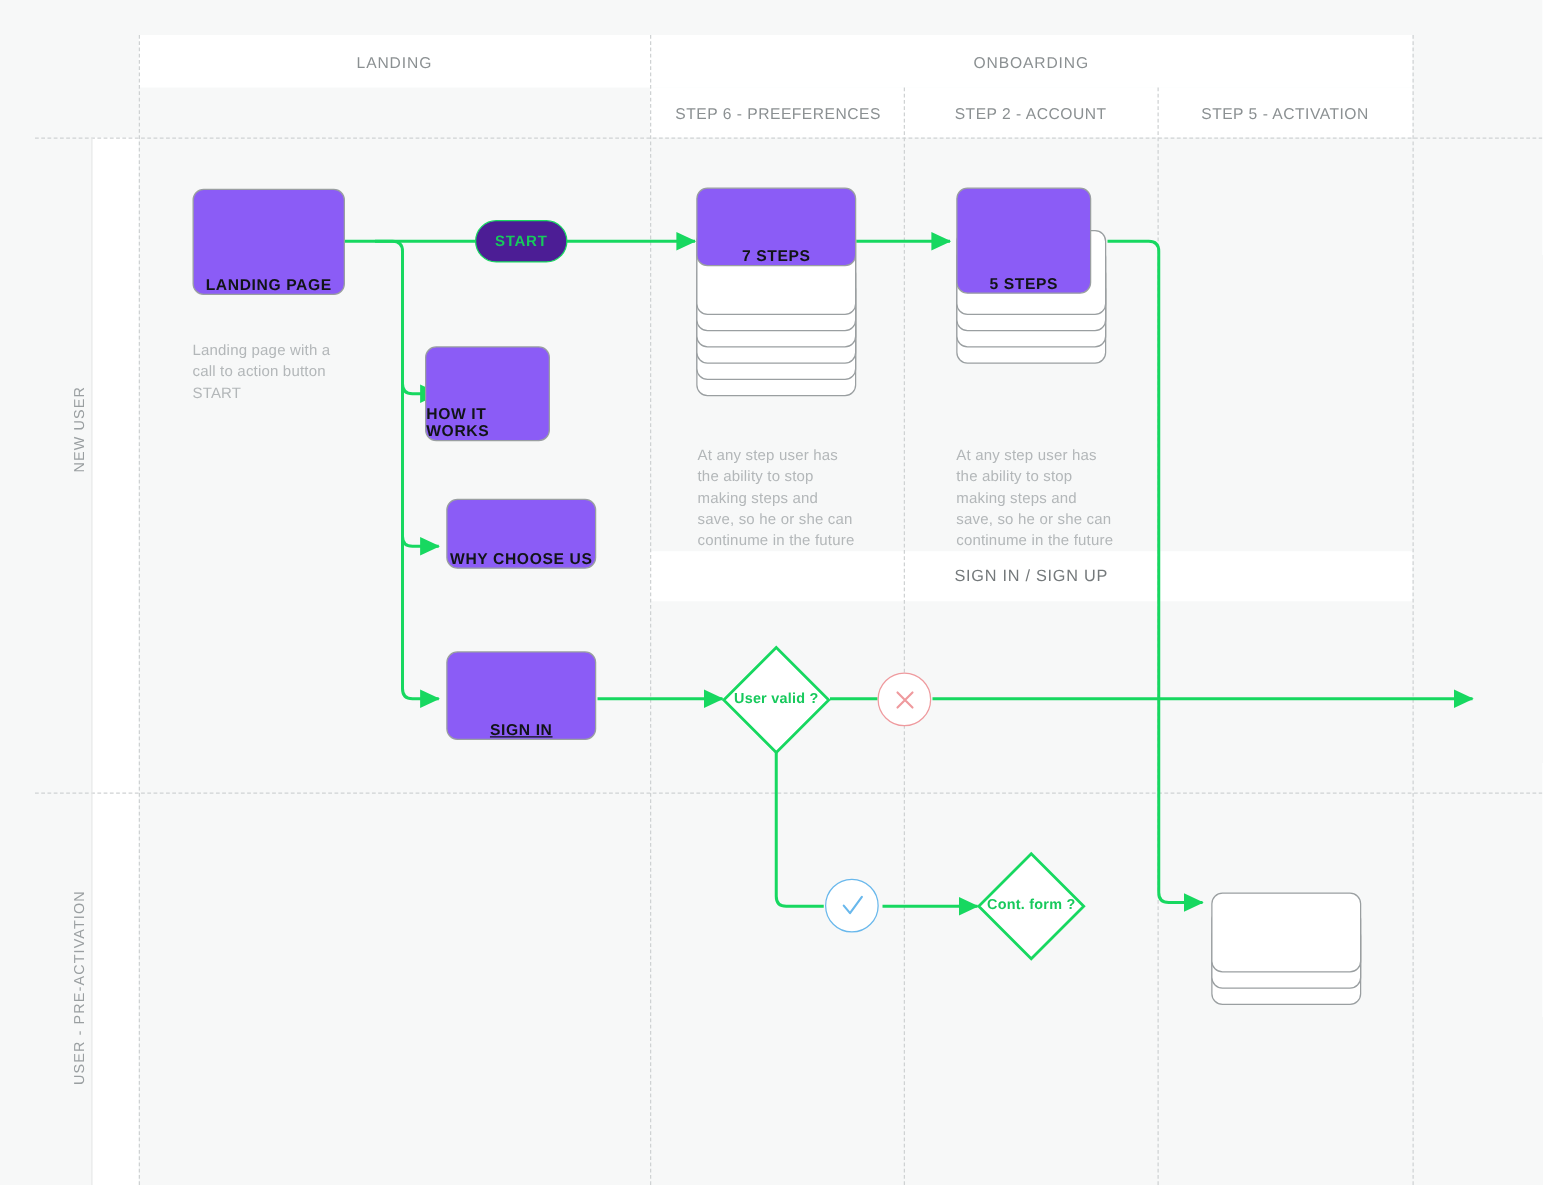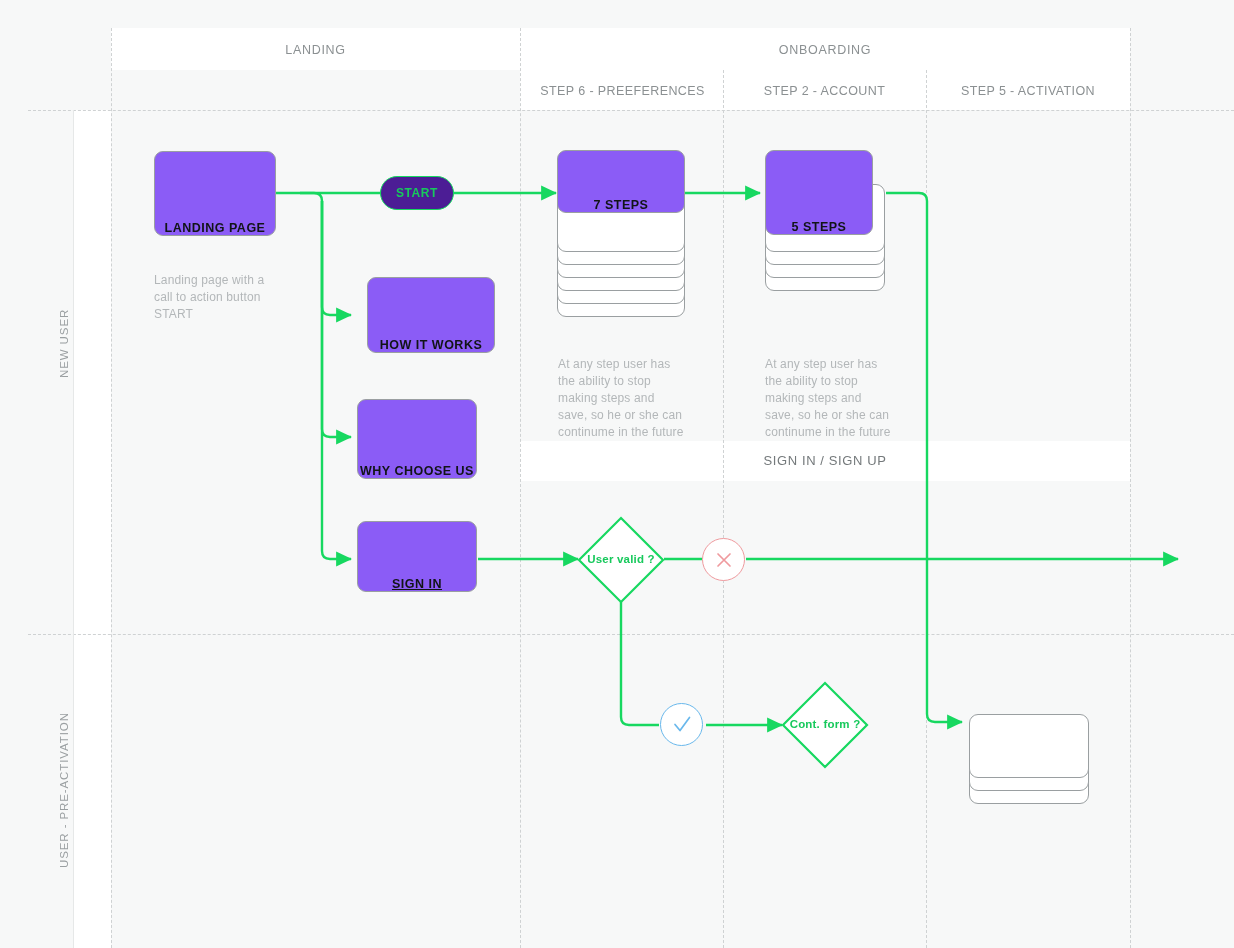--- a/index.html
+++ b/index.html
@@ -246,25 +246,25 @@
       <path d="M706,725 L782,725" marker-end="url(#ah)"></path>
 
       <path d="M886,193 L919,193 Q927,193 927,201 L927,714 Q927,722 935,722 L962,722" marker-end="url(#ah)"></path>
     </g>
   </svg>
 
   <div class="node" style="left:154px;top:151px;width:122px;height:85px;">
     <span>LANDING PAGE</span>
   </div>
 
-  <div class="node" style="left:367px;top:277px;width:128px;height:76px;">
+  <div class="node" style="left:340px;top:277px;width:100px;height:76px;">
     <span>HOW IT WORKS</span>
   </div>
 
-  <div class="node" style="left:357px;top:399px;width:120px;height:80px;">
+  <div class="node" style="left:357px;top:399px;width:120px;height:56px;">
     <span>WHY CHOOSE US</span>
   </div>
 
   <div class="node" style="left:357px;top:521px;width:120px;height:71px;text-decoration:underline;">
     <span>SIGN IN</span>
   </div>
 
   <div class="stack-layer" style="left:557px;top:249px;width:128px;height:68px;"></div>
   <div class="stack-layer" style="left:557px;top:236px;width:128px;height:68px;"></div>
   <div class="stack-layer" style="left:557px;top:223px;width:128px;height:68px;"></div>

